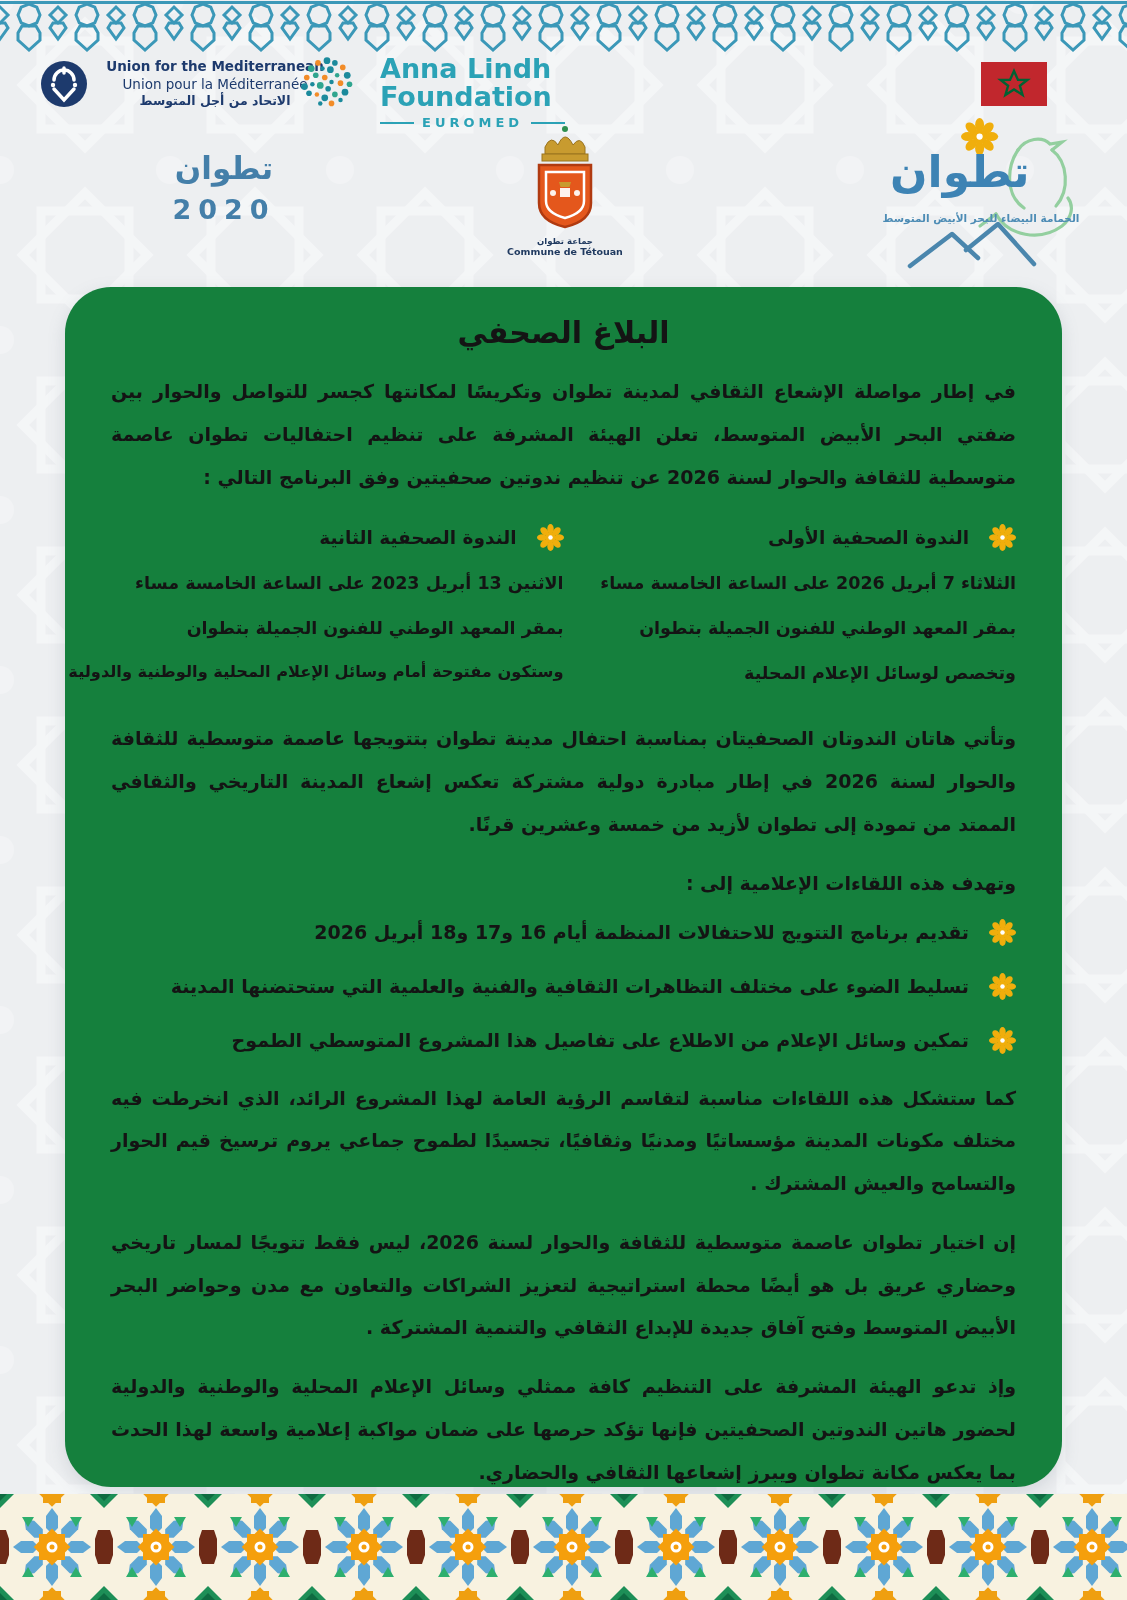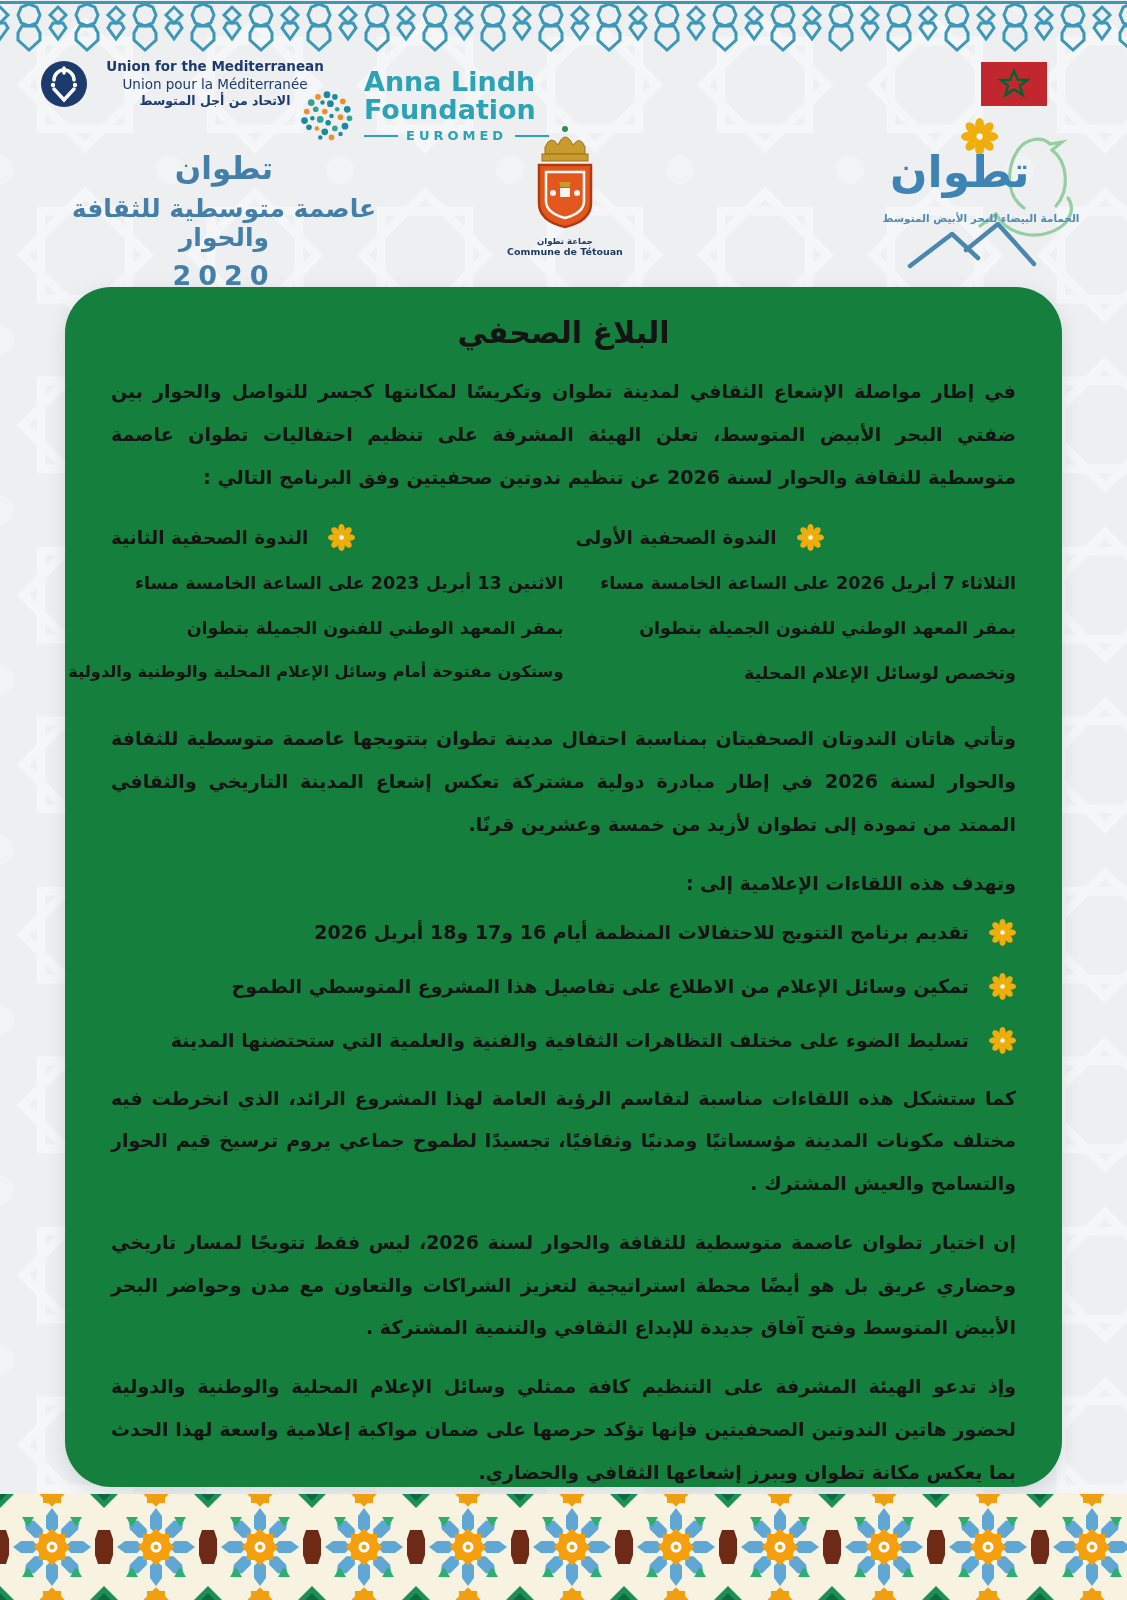--- a/index.html
+++ b/index.html
@@ -5,21 +5,21 @@
   html,body{margin:0;padding:0;background:#dfe3e6;}
   .page{position:relative;width:1127px;height:1600px;overflow:hidden;
         background:#edeff1;font-family:"DejaVu Sans",sans-serif;}
   .layer{position:absolute;left:0;top:0;}
   
   .ufm{position:absolute;left:40px;top:58px;display:flex;gap:12px;align-items:center;}
   .ufm-text{width:230px;text-align:center;color:#1d3a6d;line-height:1.3;}
   .ufm-text .l1{font-size:13.5px;font-weight:bold;}
   .ufm-text .l2{font-size:13.5px;}
   .ufm-text .l3{font-size:12.5px;font-weight:bold;direction:rtl;}
-  .alf{position:absolute;left:300px;top:55px;display:flex;gap:10px;align-items:flex-end;margin-top:13px;}
+  .alf{position:absolute;left:300px;top:55px;display:flex;gap:26px;align-items:flex-start;}
   .alf-text{color:#2ba2b6;}
   .alf-text .l1,.alf-text .l2{font-size:27px;font-weight:bold;line-height:1.02;}
   .alf-em{display:flex;align-items:center;gap:8px;margin-top:5px;color:#2ba2b6;}
   .alf-em .dash{width:34px;border-top:2px solid #2ba2b6;}
   .alf-em .em{font-size:13px;font-weight:bold;letter-spacing:4px;}
   .flag{position:absolute;left:981px;top:62px;}
   .citymark{position:absolute;left:28px;top:150px;width:392px;text-align:center;
             color:#447fa9;font-weight:bold;}
   .citymark .l1{font-size:31px;margin-bottom:8px;}
   .citymark .l2{font-size:25px;margin-bottom:8px;direction:rtl;}
@@ -34,21 +34,21 @@
                 font-size:10.5px;font-weight:bold;color:#4d8cb5;direction:rtl;}
   
   .card{position:absolute;left:65px;top:287px;width:997px;height:1200px;background:#15803d;
         border-radius:46px;box-shadow:0 6px 18px rgba(110,120,135,.20);}
   .card-inner{padding:16px 46px 0;direction:rtl;color:#141414;}
   .doc-title{text-align:center;font-size:30px;font-weight:bold;margin:12px 0 20px;}
   p.body{font-size:19px;font-weight:bold;line-height:2.25;text-align:justify;margin:0 0 16px;}
   .lead-line{font-size:19px;font-weight:bold;line-height:2.25;text-align:right;margin:0 0 10px;}
   .conf{display:flex;gap:12px;margin:8px 0 22px;}
   .conf-col{width:50%;text-align:right;font-weight:bold;font-size:17.5px;line-height:2.55;}
-  .conf-head{display:flex;align-items:center;gap:20px;justify-content:flex-end;font-size:18.5px;}
+  .conf-head{display:flex;align-items:center;gap:20px;justify-content:flex-start;font-size:18.5px;}
   .conf-line{white-space:nowrap;}
   .conf-line.long{font-size:16.2px;}
   .flw{width:27px;height:27px;flex:0 0 auto;}
   .goal{display:flex;align-items:center;gap:20px;margin:0 0 18px;font-size:19px;
         font-weight:bold;line-height:1.9;}
   .closing{margin:4px 270px 0 0;text-align:right;font-size:19px;font-weight:bold;line-height:1.8;}
   .closing div{margin-bottom:3px;}
   .mosaic{position:absolute;left:0;top:1494px;}
   .topborder{position:absolute;left:0;top:0;}
 </style>
@@ -175,21 +175,20 @@
 
   <div class="flag">
     <svg width="66" height="44" viewBox="0 0 66 44" xmlns="http://www.w3.org/2000/svg">
       <rect width="66" height="44" fill="#c1272d"></rect>
       <polygon points="33,9 37,17.9 46.4,18 38.9,23.8 41.6,32.9 33,27.4 24.4,32.9 27.1,23.8 19.6,18 29,17.9" fill="none" stroke="#006233" stroke-width="2.4"></polygon>
     </svg>
   </div>
 
   <div class="citymark">
     <div class="l1">تطوان</div>
-    <div class="l2">عاصمة متوسطية للثقافة والحوار</div>
     <div class="l3">2020</div>
   </div>
 
   <div class="crest">
     <svg width="100" height="110" viewBox="0 0 100 110" xmlns="http://www.w3.org/2000/svg">
       <circle cx="50" cy="9" r="3" fill="#2f8f4f"></circle>
       <path d="M30 34 v-7 q6 -13 13 -2 q7 -16 15 0 q7 -10 12 2 v7 z" fill="#c89b2f" stroke="#9a741f" stroke-width="1"></path>
       <rect x="27" y="34" width="46" height="7" fill="#c89b2f" stroke="#9a741f" stroke-width="1"></rect>
       <path d="M24 45 h52 v38 q0 18 -26 24 q-26 -6 -26 -24 z" fill="#e4571c" stroke="#b03a10" stroke-width="2.5"></path>
       <path d="M31 52 h38 v29 q0 12 -19 17 q-19 -5 -19 -17 z" fill="none" stroke="#ffffff" stroke-width="2.5"></path>
@@ -261,27 +260,27 @@
       <div class="goal">
         <svg class="flw" viewBox="0 0 24 24" xmlns="http://www.w3.org/2000/svg" xmlns:xlink="http://www.w3.org/1999/xlink">
             <use href="#flower8" xlink:href="#flower8"></use>
           </svg>
         <span>تقديم برنامج التتويج للاحتفالات المنظمة أيام 16 و17 و18 أبريل 2026</span>
       </div>
       <div class="goal">
         <svg class="flw" viewBox="0 0 24 24" xmlns="http://www.w3.org/2000/svg" xmlns:xlink="http://www.w3.org/1999/xlink">
             <use href="#flower8" xlink:href="#flower8"></use>
           </svg>
-        <span>تمكين وسائل الإعلام من الاطلاع على تفاصيل هذا المشروع المتوسطي الطموح</span>
+        <span>تسليط الضوء على مختلف التظاهرات الثقافية والفنية والعلمية التي ستحتضنها المدينة</span>
       </div>
       <div class="goal">
         <svg class="flw" viewBox="0 0 24 24" xmlns="http://www.w3.org/2000/svg" xmlns:xlink="http://www.w3.org/1999/xlink">
             <use href="#flower8" xlink:href="#flower8"></use>
           </svg>
-        <span>تسليط الضوء على مختلف التظاهرات الثقافية والفنية والعلمية التي ستحتضنها المدينة</span>
+        <span>تمكين وسائل الإعلام من الاطلاع على تفاصيل هذا المشروع المتوسطي الطموح</span>
       </div>
 
       <p class="body" style="margin-top:6px">كما ستشكل هذه اللقاءات مناسبة لتقاسم الرؤية العامة لهذا المشروع الرائد، الذي انخرطت فيه مختلف مكونات المدينة مؤسساتيًا ومدنيًا وثقافيًا، تجسيدًا لطموح جماعي يروم ترسيخ قيم الحوار والتسامح والعيش المشترك .</p>
       <p class="body">إن اختيار تطوان عاصمة متوسطية للثقافة والحوار لسنة 2026، ليس فقط تتويجًا لمسار تاريخي وحضاري عريق بل هو أيضًا محطة استراتيجية لتعزيز الشراكات والتعاون مع مدن وحواضر البحر الأبيض المتوسط وفتح آفاق جديدة للإبداع الثقافي والتنمية المشتركة .</p>
       <p class="body" style="margin-bottom:8px">وإذ تدعو الهيئة المشرفة على التنظيم كافة ممثلي وسائل الإعلام المحلية والوطنية والدولية لحضور هاتين الندوتين الصحفيتين فإنها تؤكد حرصها على ضمان مواكبة إعلامية واسعة لهذا الحدث بما يعكس مكانة تطوان ويبرز إشعاعها الثقافي والحضاري.</p>
 
       <div class="closing">
         <div>تطوان</div>
         <div>الحمامة البيضاء للبحر الأبيض المتوسط</div>
         <div>أرض الإشعاع الثقافي والإبداعات الإنسانية</div>

